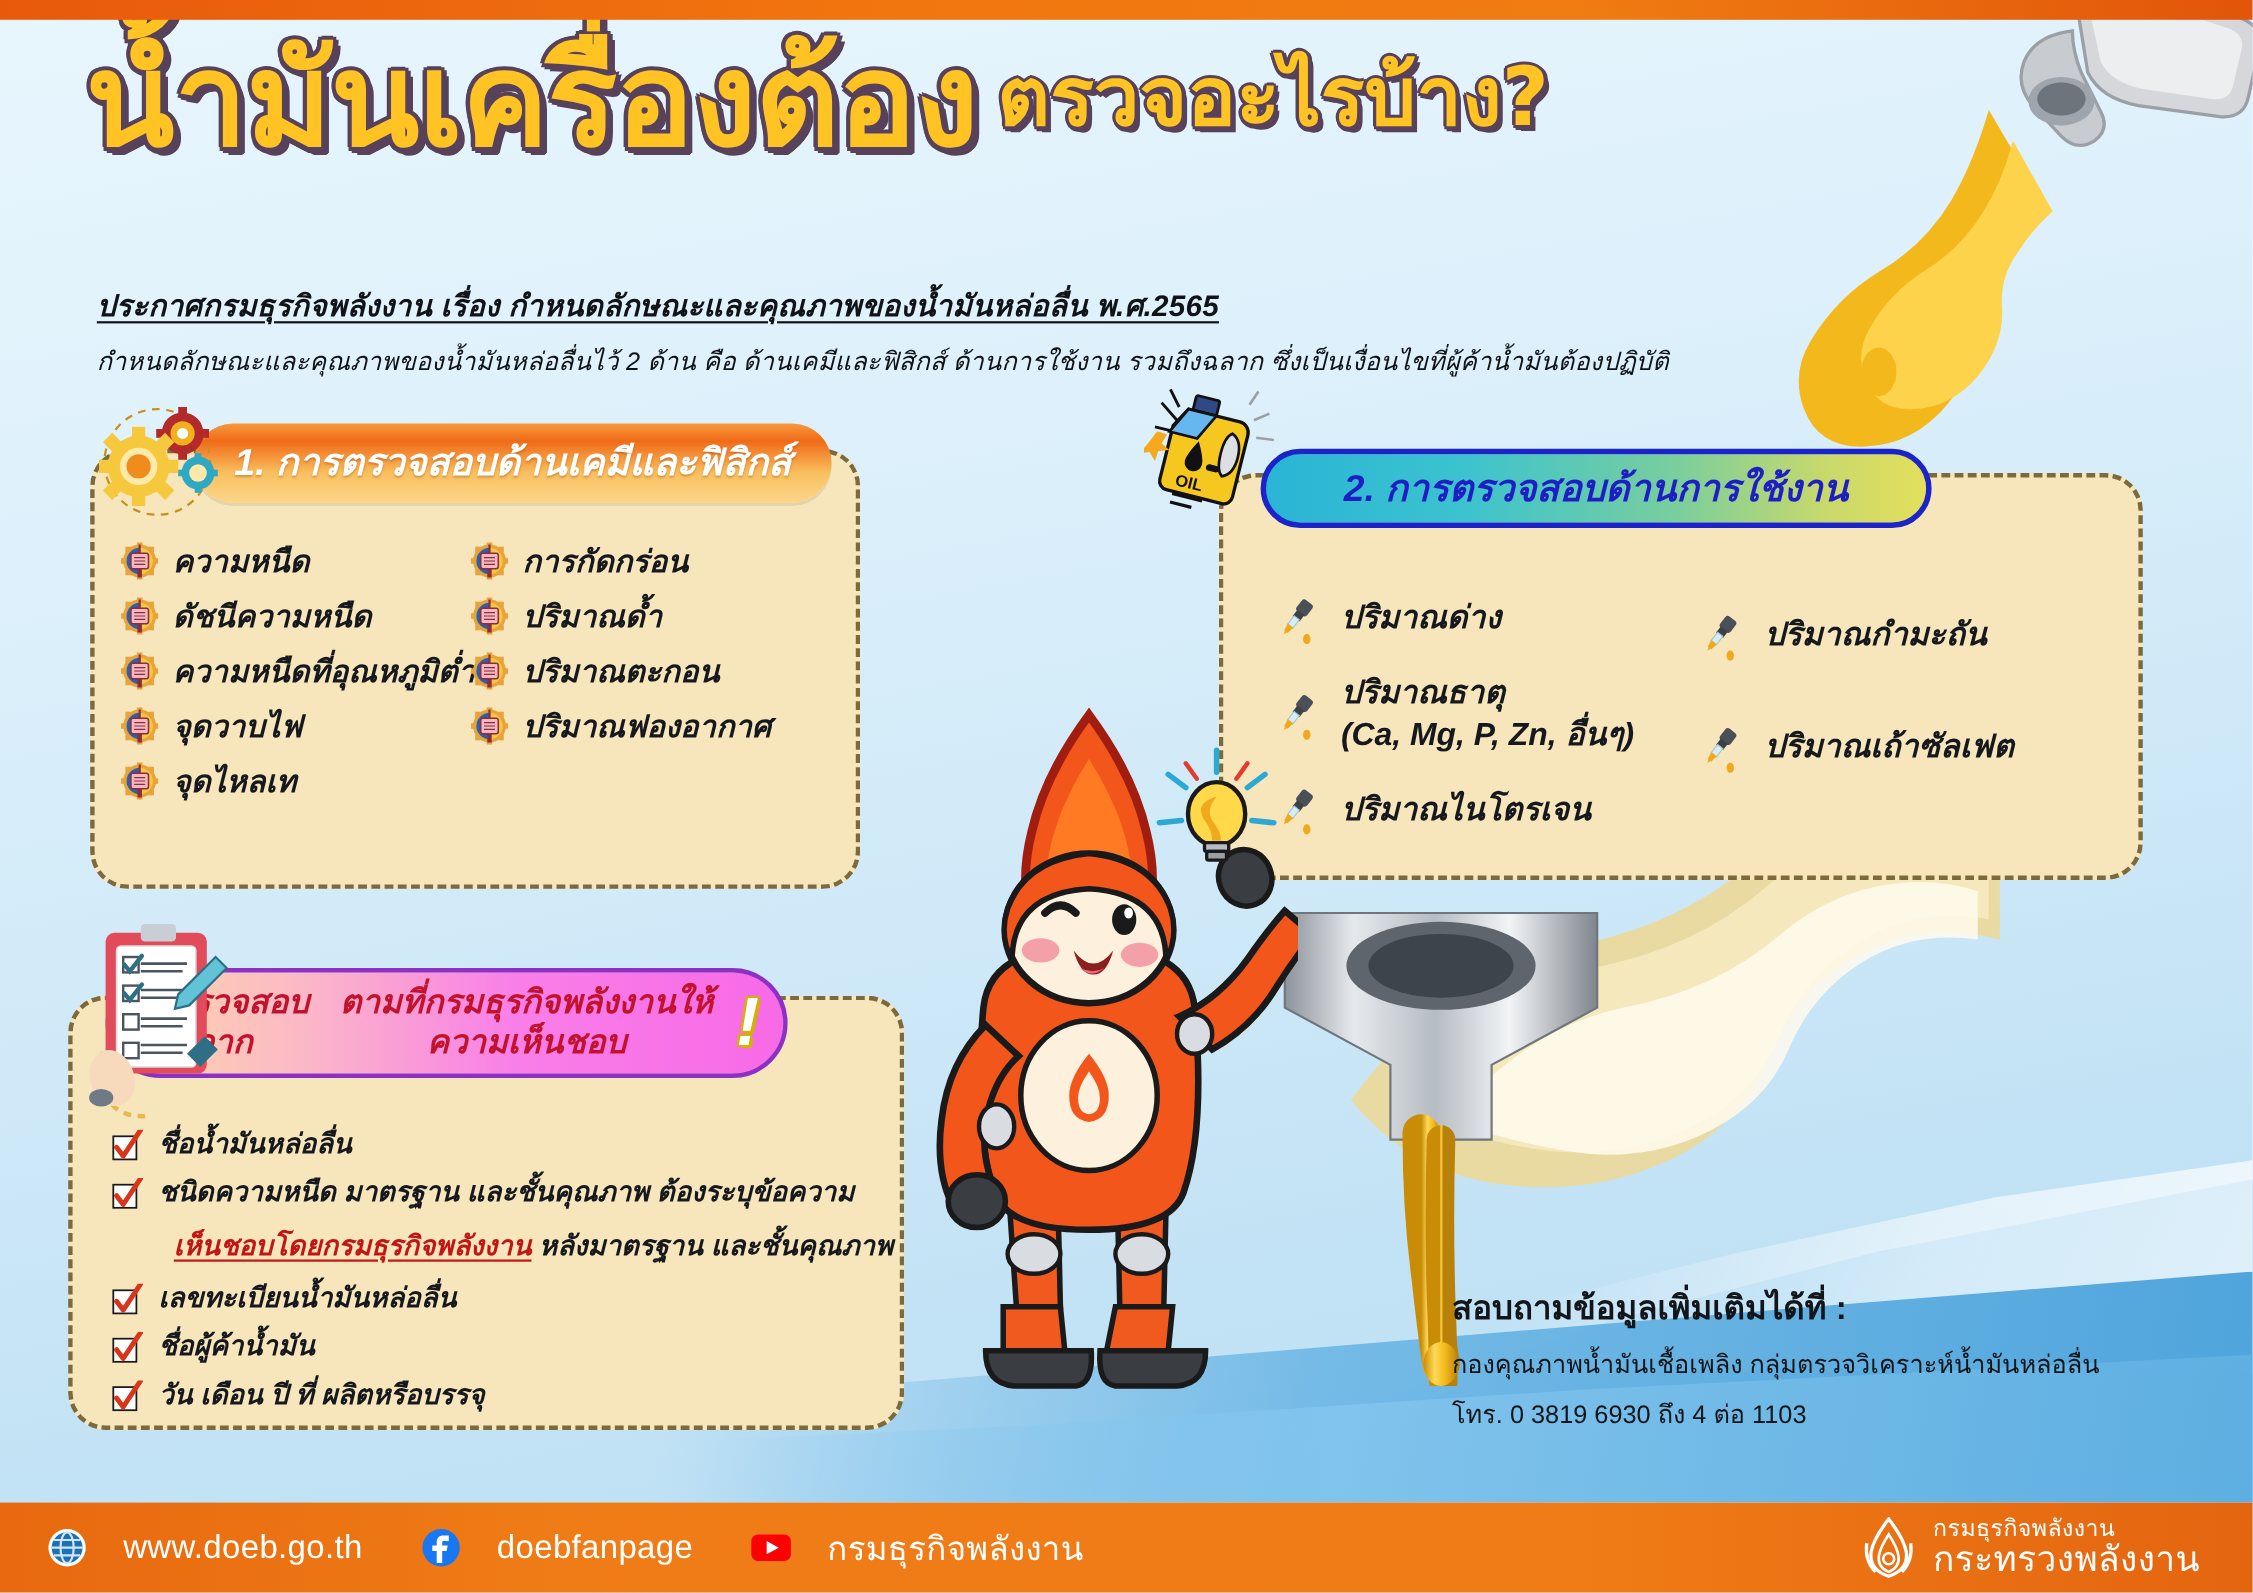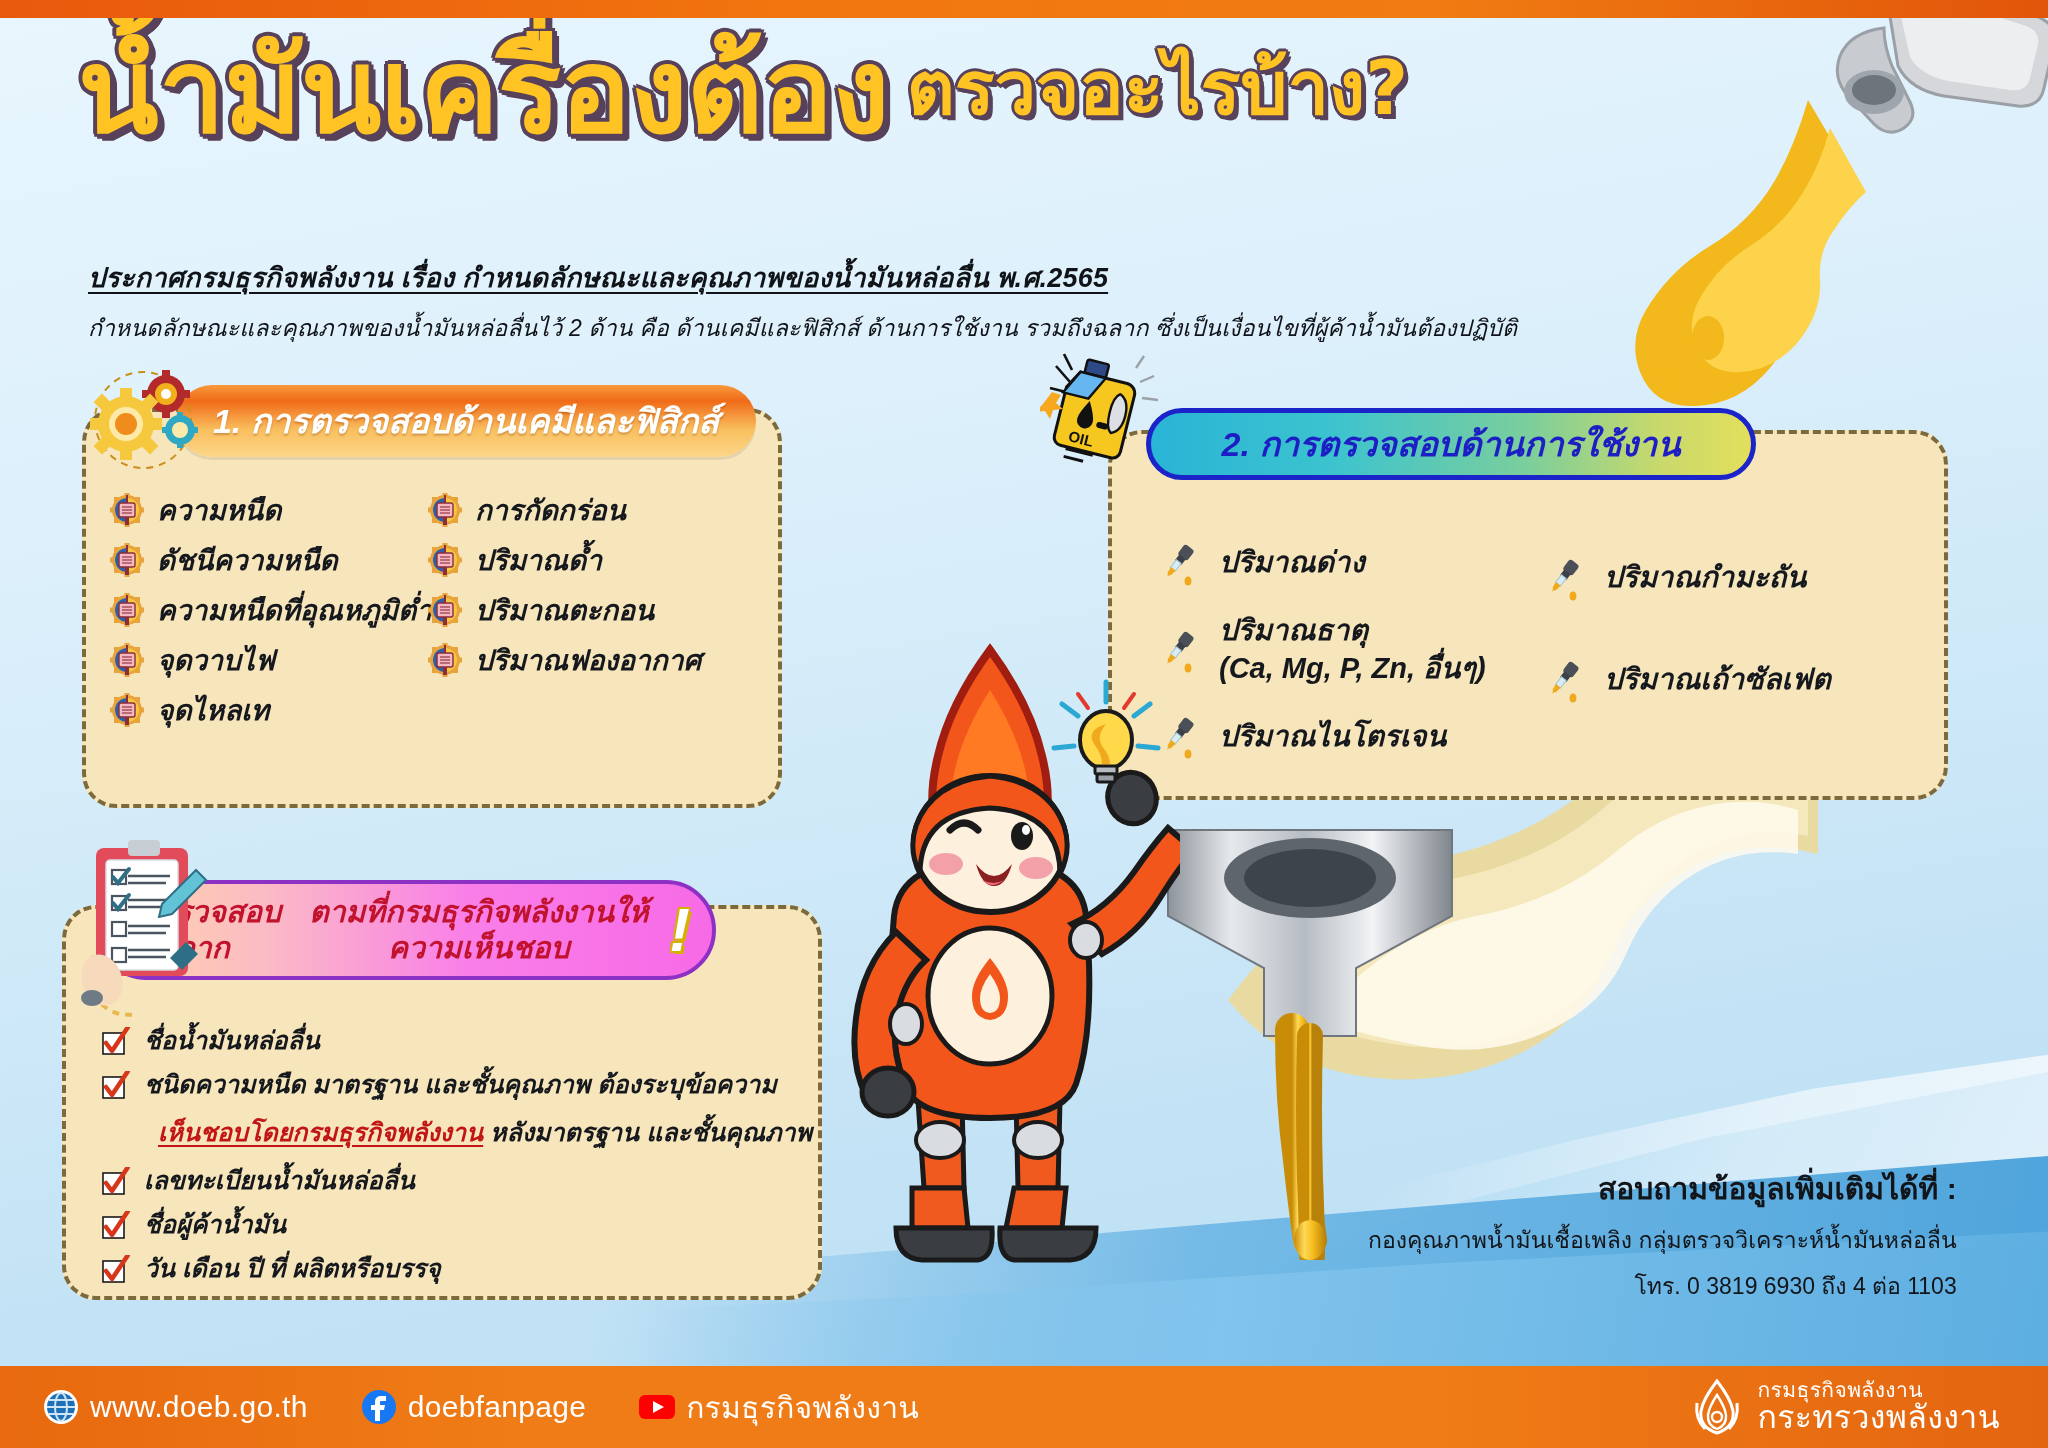--- a/index.html
+++ b/index.html
@@ -175,27 +175,27 @@
   }
   .check-sub {
     font-size: 25px; font-style: italic; font-weight: bold;
     color: #15181d; margin: 0 0 12px 58px; white-space: nowrap;
   }
   .check-sub .red-u {
     color: #c21616; text-decoration: underline; text-underline-offset: 4px;
   }
 
   
-  .contact { position: absolute; left: 1368px; top: 1165px; z-index: 25; color: #121519; text-align: right; }
+  .contact { position: absolute; left: 1320px; top: 1165px; z-index: 25; color: #121519; }
   .contact .c-title { font-size: 30px; font-weight: bold; white-space: nowrap; }
   .contact .c-line  { font-size: 23px; margin-top: 10px; white-space: nowrap; }
 
   
   .footer-left { display: flex; align-items: center; gap: 52px; padding-left: 42px; }
-  .f-item { display: flex; align-items: center; gap: 10px; }
+  .f-item { display: flex; align-items: center; gap: 32px; }
   .f-item .f-label {
     color: #ffffff; font-size: 30px; letter-spacing: .3px; white-space: nowrap;
   }
   .f-icon { width: 38px; height: 38px; flex: 0 0 38px; }
 
   .footer-right {
     margin-left: auto; display: flex; align-items: center; gap: 14px; padding-right: 48px;
   }
   .fr-text { color: #ffffff; line-height: 1.05; }
   .fr-text .fr-small { font-size: 21px; display: block; letter-spacing: .4px; }

